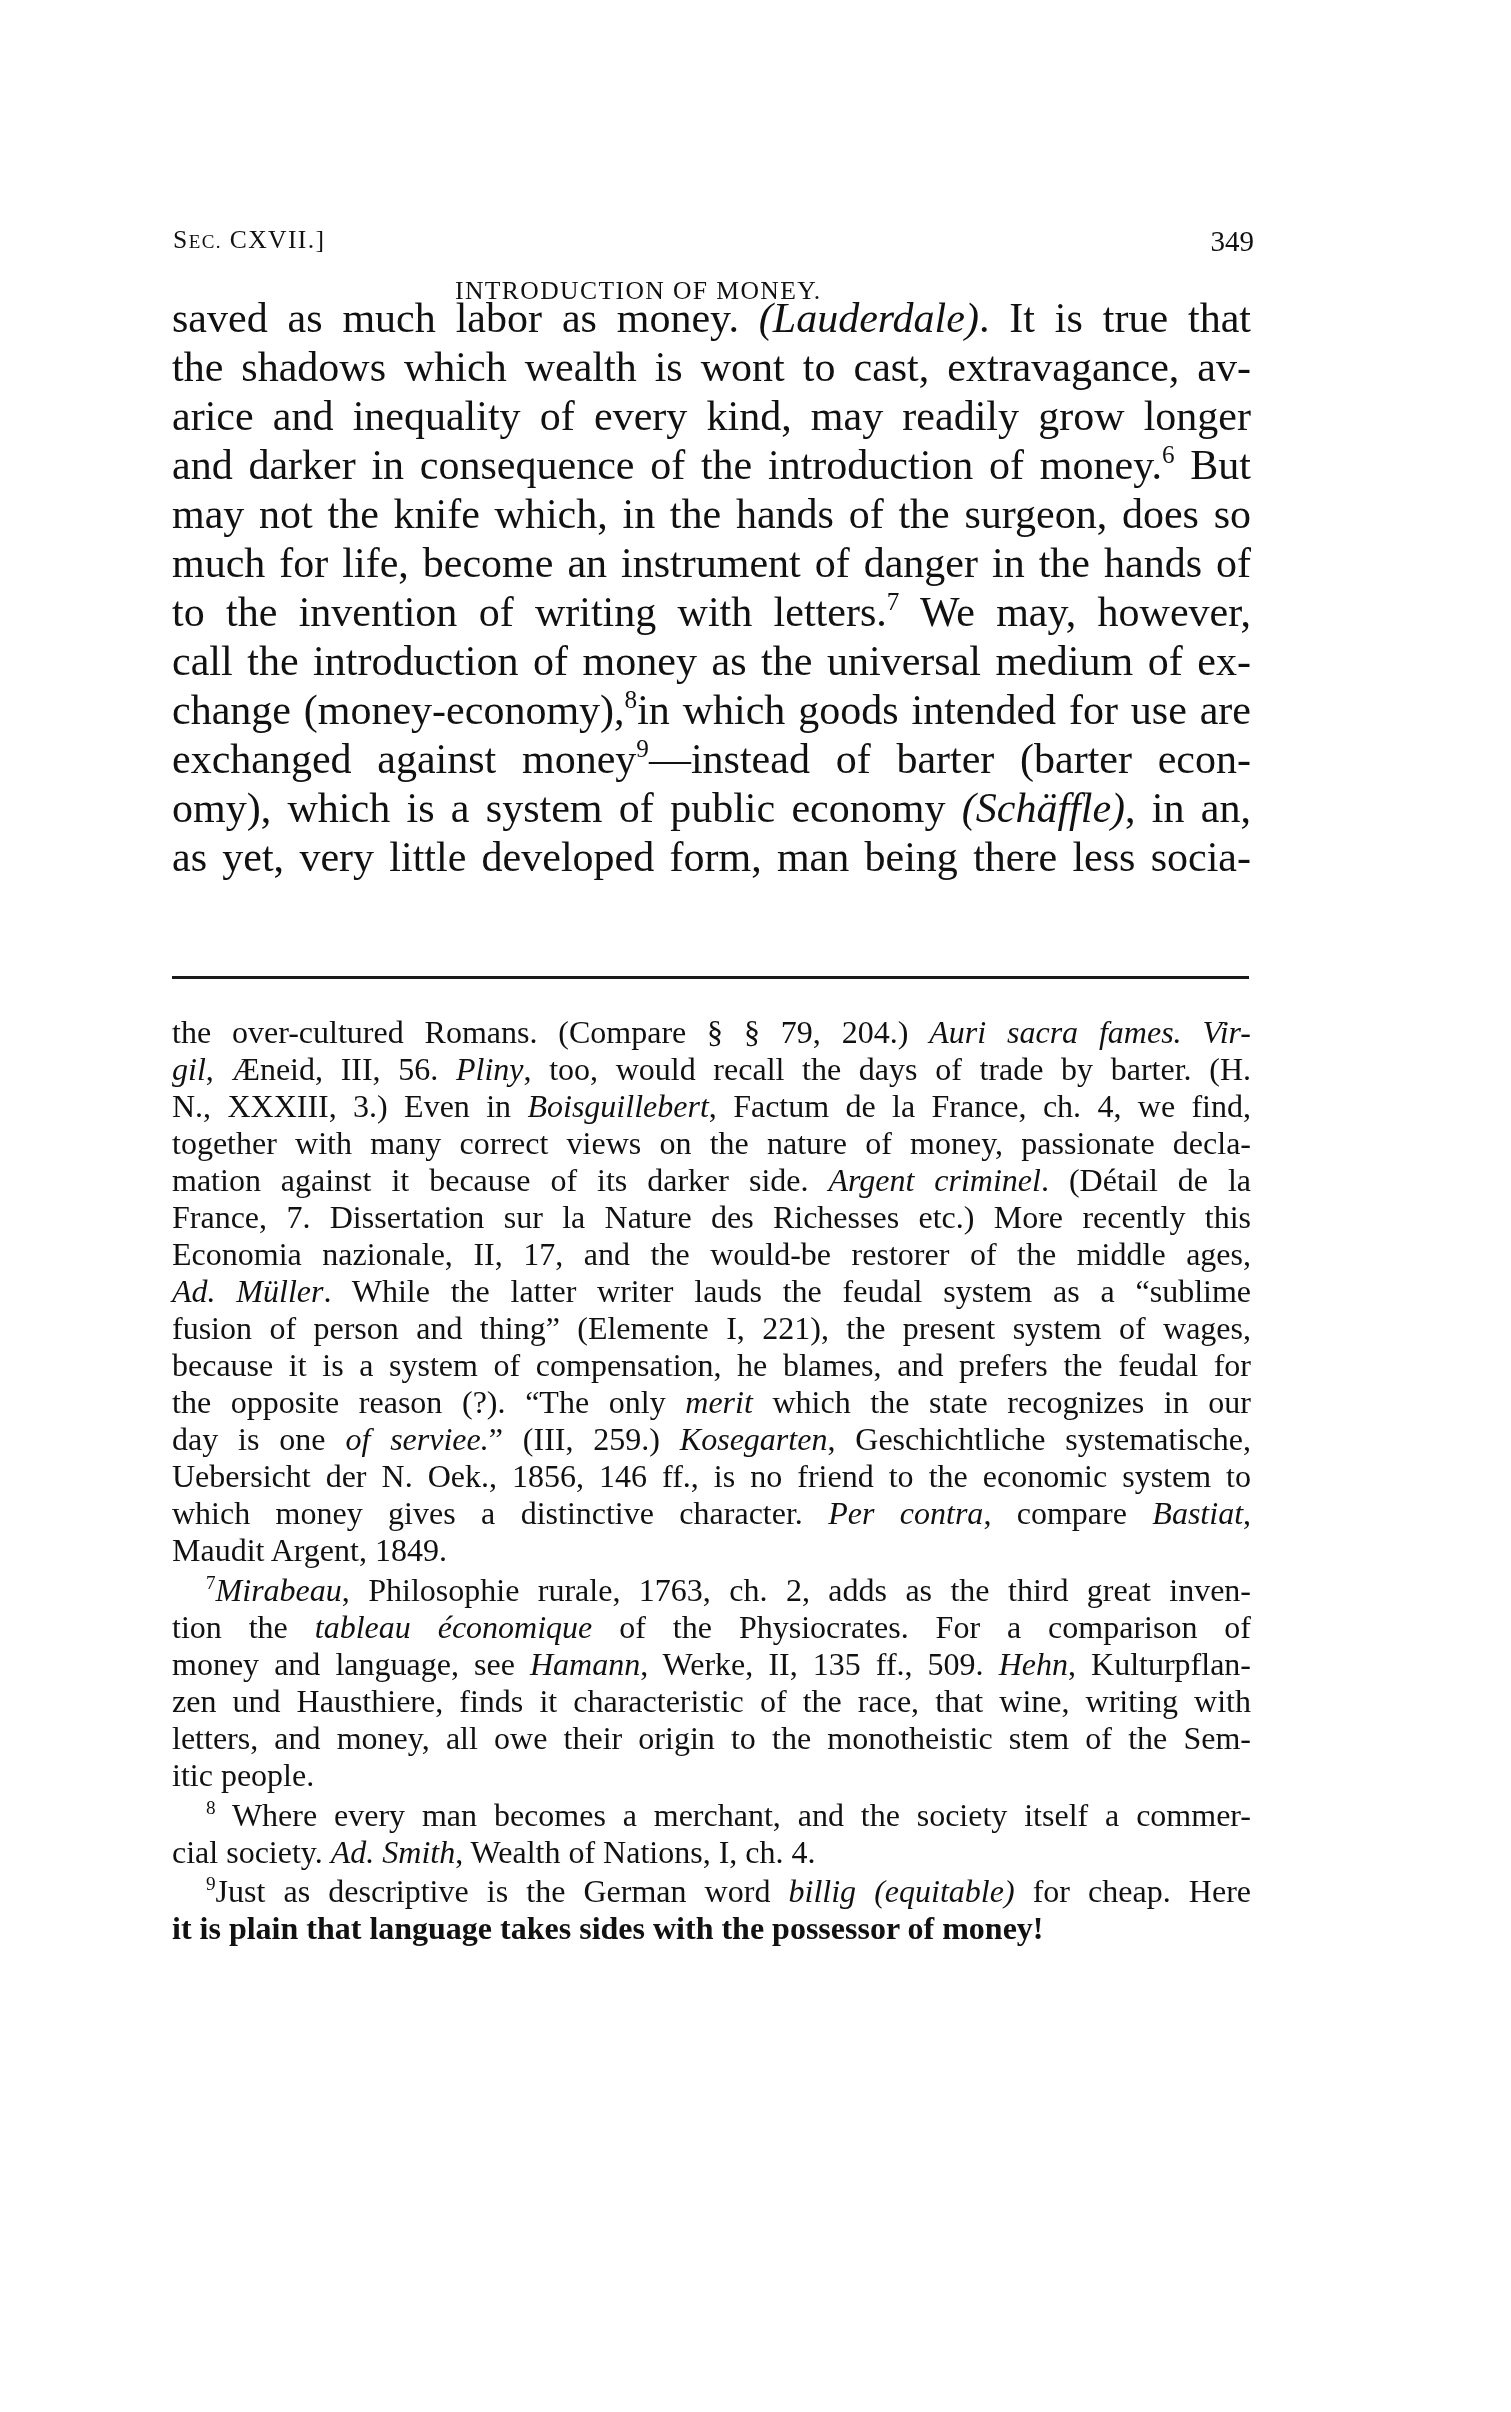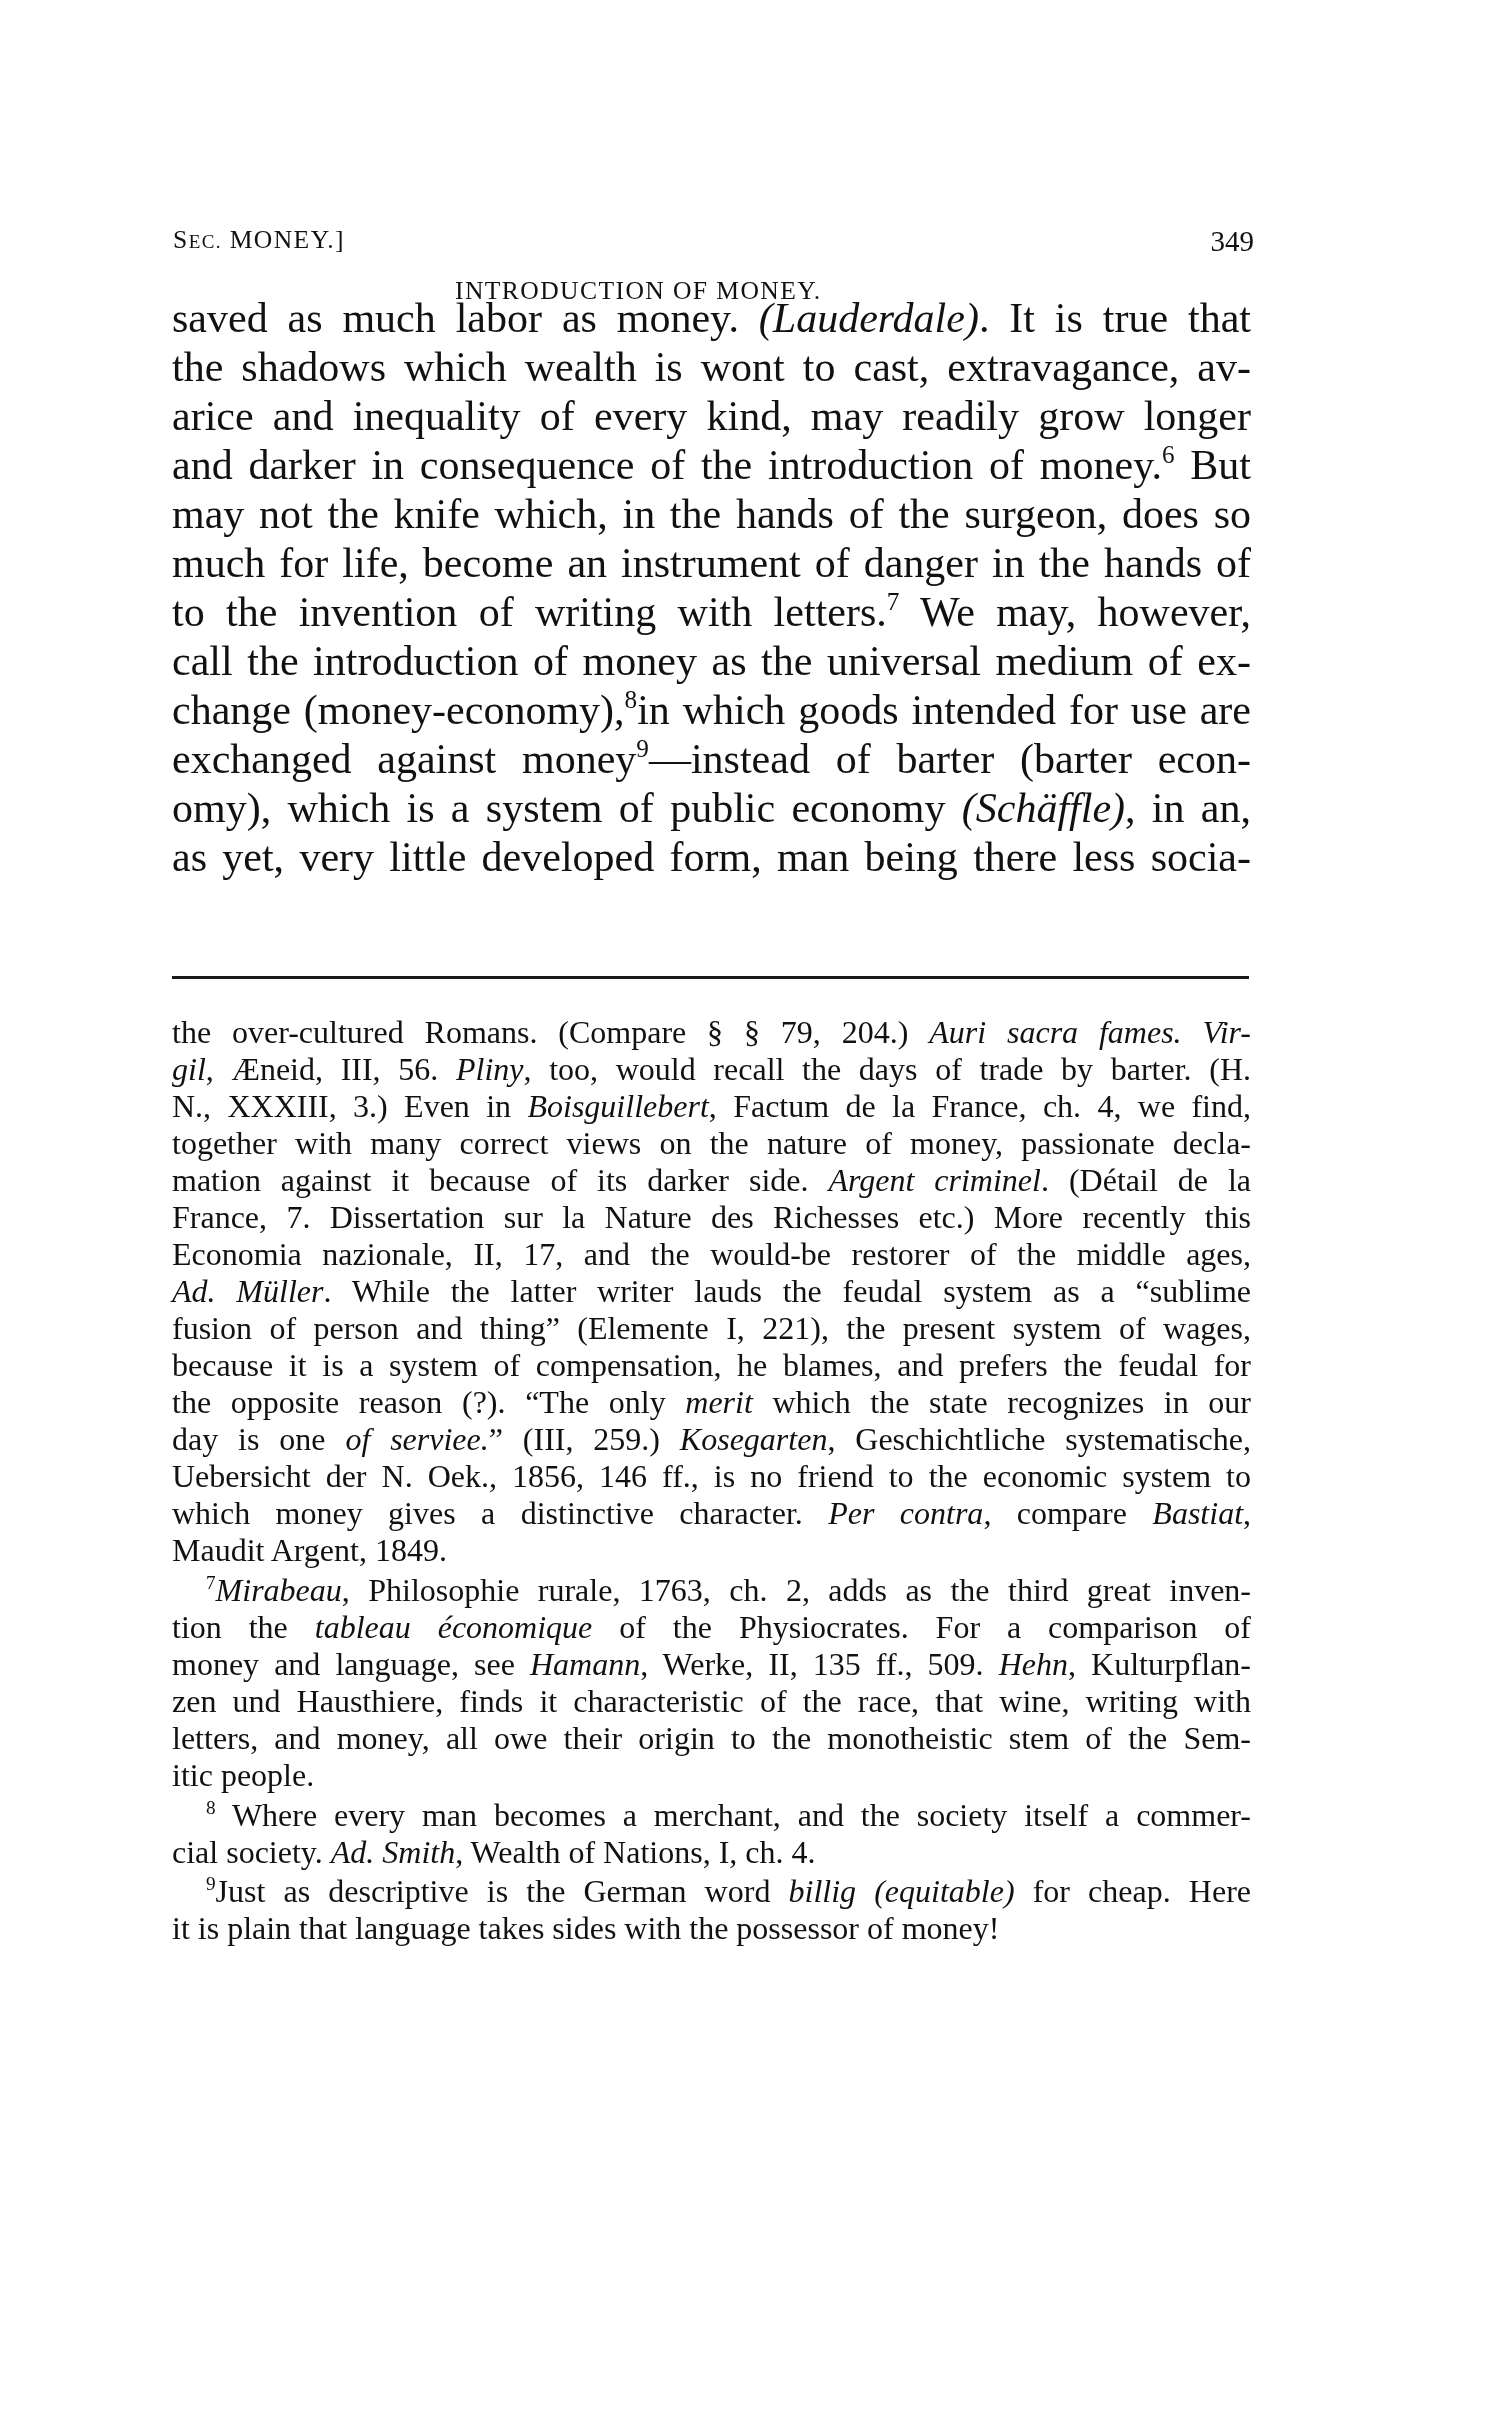--- a/index.html
+++ b/index.html
@@ -34,31 +34,31 @@
     background: #1a1a1a;
   }
 
   .footnotes {
     position: absolute; left: 172px; top: 1014px; width: 1079px;
     font-size: 32px; line-height: 37px;
   }
   .footnotes .line { height: 37px; }
   .fn-para { margin-bottom: 2.8px; }
   .fn-para .line.first { padding-left: 34px; }
-  .fn-para.bold-tail .line.tail { font-weight: normal; }
+  .fn-para.bold-tail .line.tail { font-weight: bold; }
   .it { font-style: italic; }
   sup { font-size: 60%; line-height: 0; vertical-align: 0.65em; }
 </style>
 </head>
 <body>
 
 <div class="page">
 
   <div class="running-head">
-    <span class="sec"><span>S</span><span class="sc">EC.</span><span> MONEY.]</span></span>
+    <span class="sec"><span>S</span><span class="sc">EC.</span><span> CXVII.]</span></span>
     <span class="title">INTRODUCTION OF MONEY.</span>
     <span class="folio">349</span>
   </div>
 
   <div class="body-text" id="body-text">
       <span class="line ">saved as much labor as money.  <span class="it">(Lauderdale)</span>.  It is true that</span>
       <span class="line ">the shadows which wealth is wont to cast, extravagance, av-</span>
       <span class="line ">arice and inequality of every kind, may readily grow longer</span>
       <span class="line ">and darker in consequence of the introduction of money.<sup>6</sup>  But</span>
       <span class="line ">may not the knife which, in the hands of the surgeon, does so</span>

